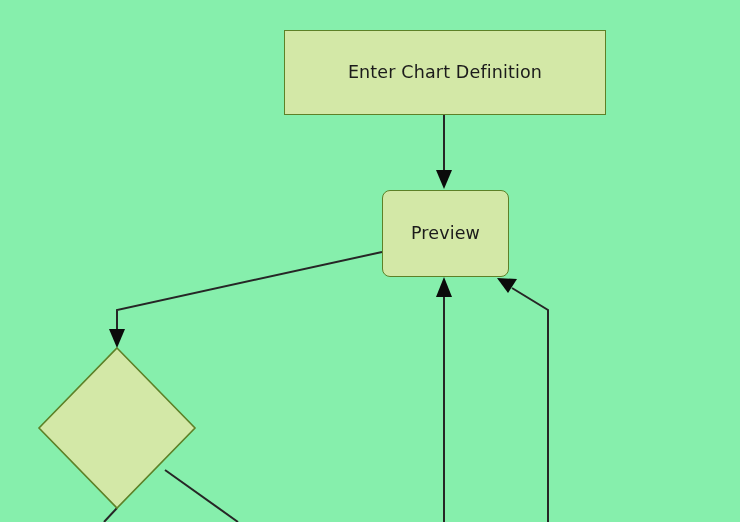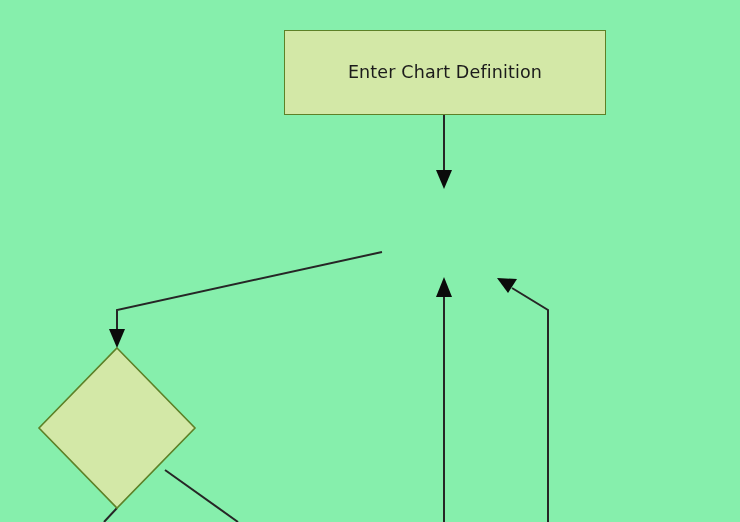--- a/index.html
+++ b/index.html
@@ -108,15 +108,18 @@
       <path class="edge-path" d="M 165 470 L 238 522"></path>
     </g>
 
     <polygon class="diamond-shape" points="117,348 195,428 117,508 39,428"></polygon>
   </svg>
 
   <div class="node rect" style="left:284px; top:30px; width:322px; height:85px;">
     <span>Enter Chart Definition</span>
   </div>
 
+  <div class="node rounded" style="left:382px; top:190px; width:127px; height:87px;">
+    <span>Preview</span>
+  </div>
 
 
 </div>
 
 </body></html>

